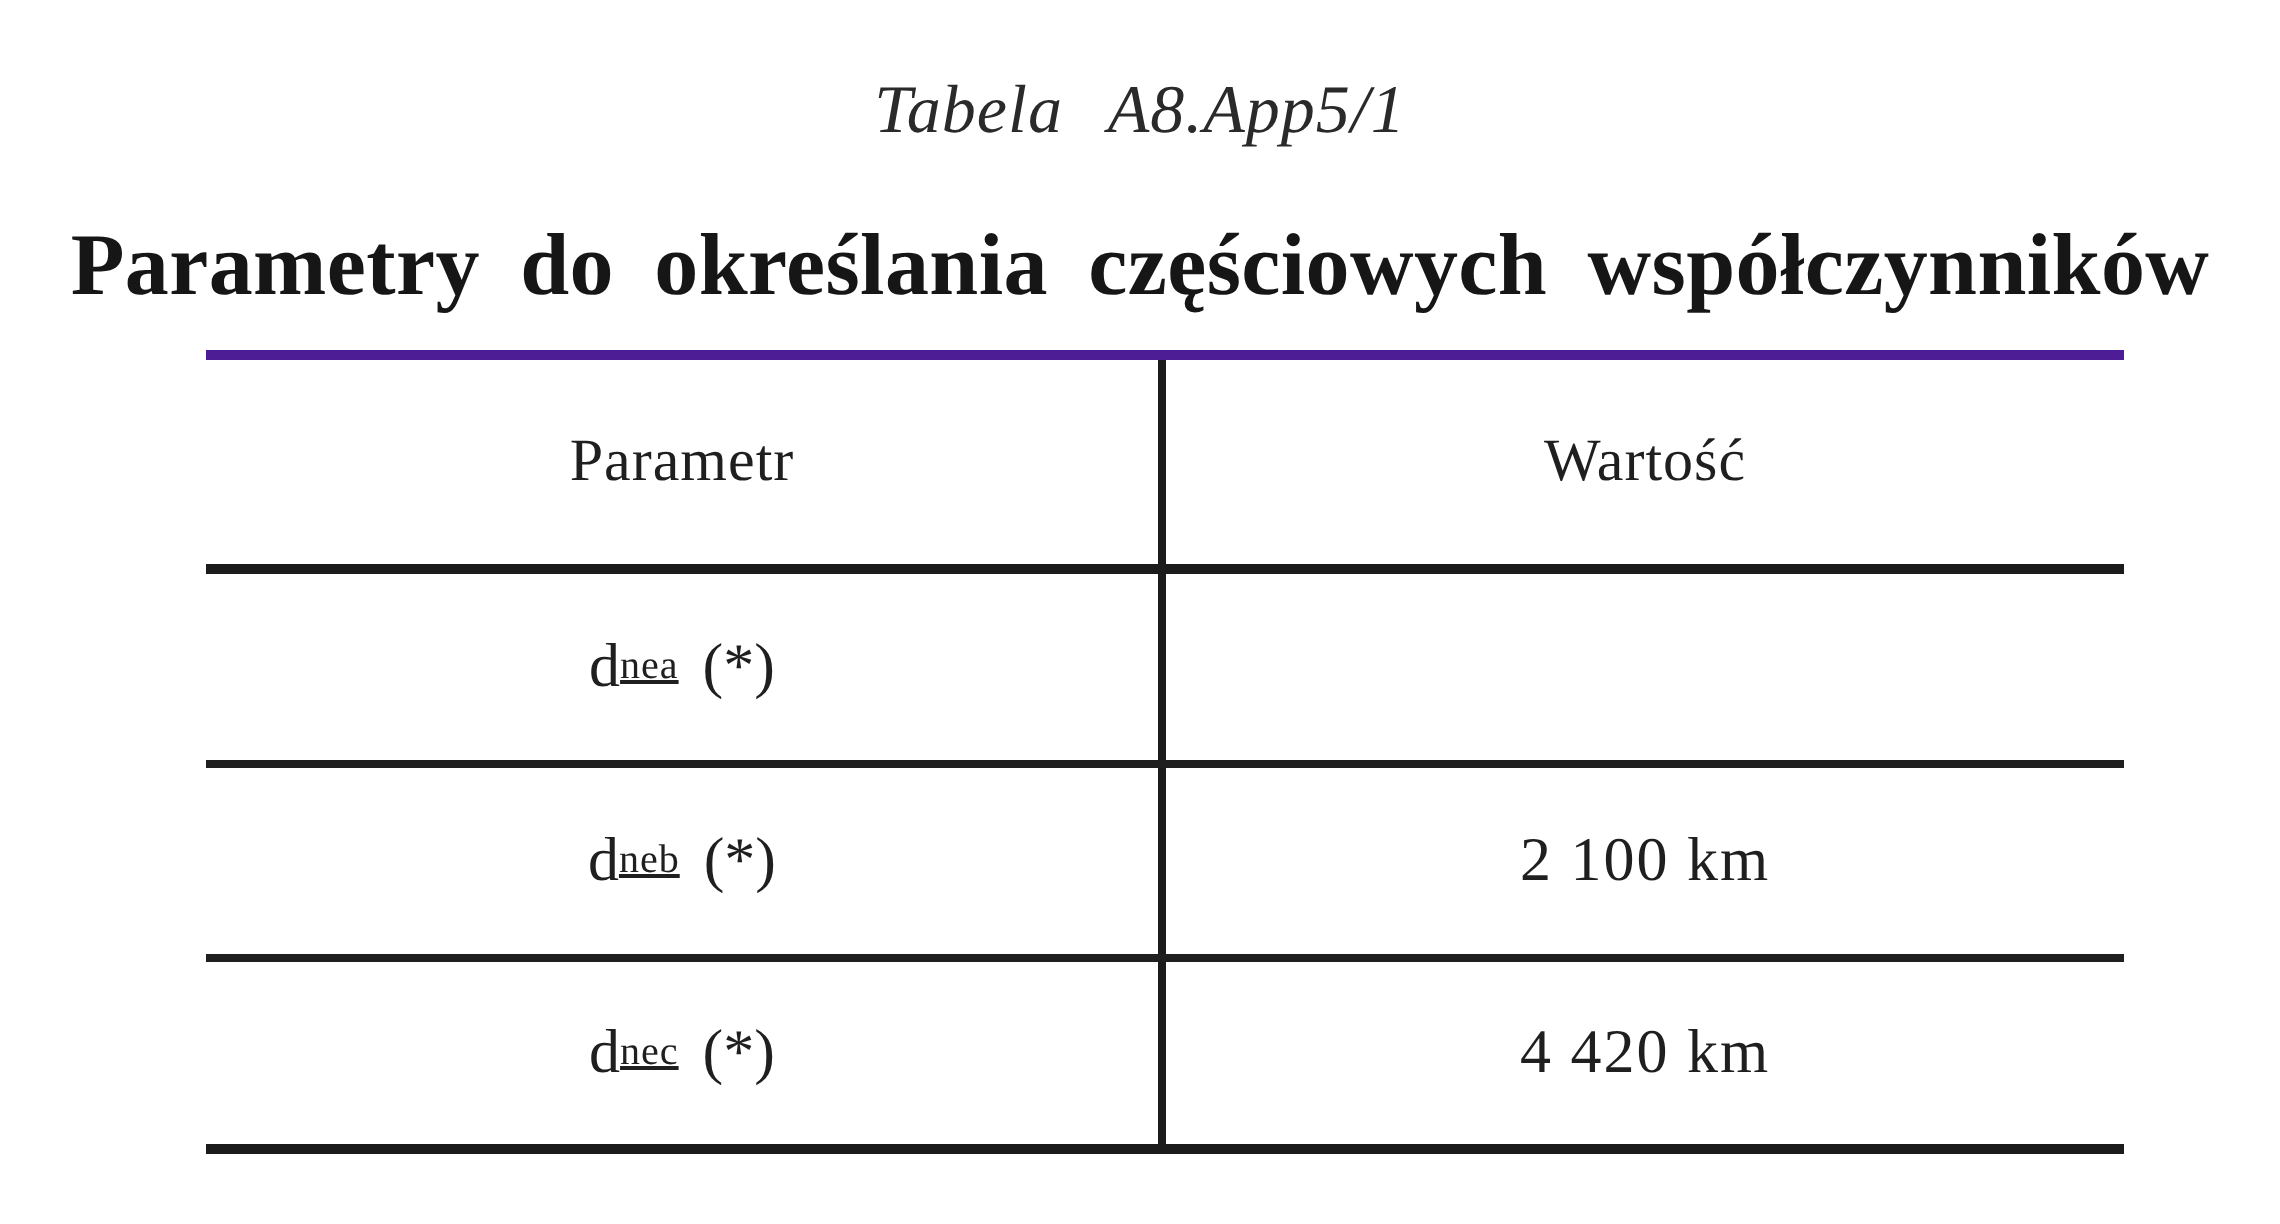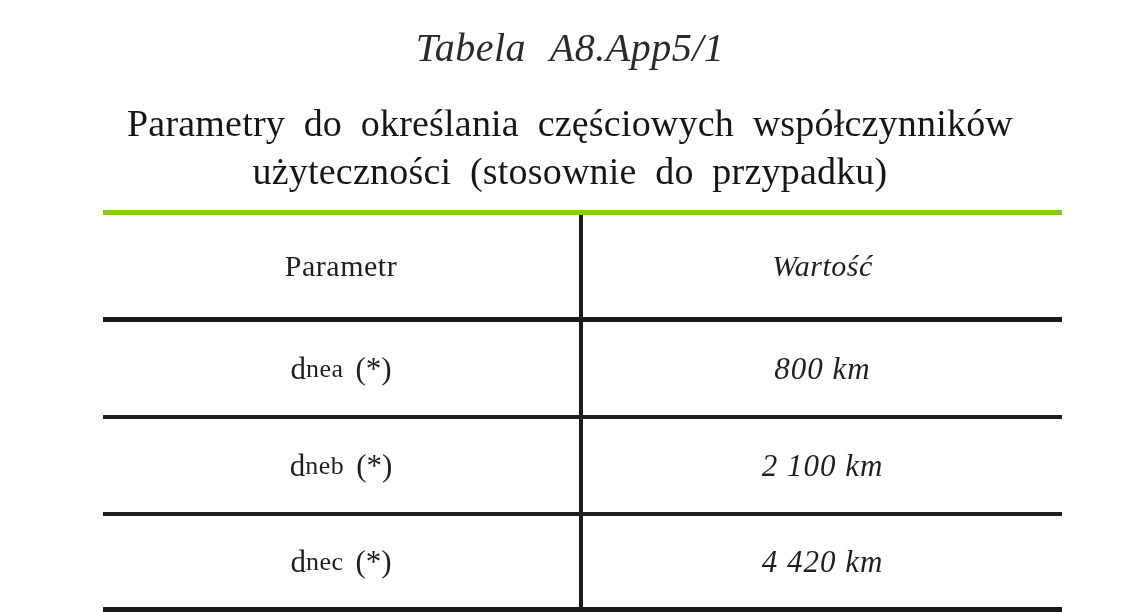--- a/index.html
+++ b/index.html
@@ -8,52 +8,52 @@
     background: #ffffff;
   }
   body {
     width: 1140px;
     height: 612px;
     overflow: hidden;
     font-family: "Liberation Serif", serif;
     color: #1f1f1f;
   }
   .doc-title {
-    padding-top: 24px;
+    padding-top: 36px;
     text-align: center;
     font-style: italic;
-    font-size: 40px;
+    font-size: 34px;
     line-height: 1.2;
     word-spacing: 14px;
     letter-spacing: 0.5px;
     color: #2a2a2a;
   }
   .doc-heading {
     margin-top: 28px;
     text-align: center;
-    font-weight: normal;
-    font-size: 38px;
+    font-weight: bold;
+    font-size: 44px;
     line-height: 1.25;
     word-spacing: 9px;
     letter-spacing: 0.2px;
     color: #161616;
   }
   .tbl {
     box-sizing: border-box;
     margin-left: 103px;
     margin-top: 15px;
     width: 959px;
   }
   .trow {
     box-sizing: border-box;
     display: flex;
     align-items: stretch;
   }
   .thead-row {
-    border-top: 5px solid #84cc16;
+    border-top: 5px solid #4c1d95;
     border-bottom: 5px solid #1b1b1b;
     height: 112px;
   }
   .body-row {
     border-bottom: 4px solid #1f1f1f;
     height: 97px;
   }
   .body-row.last {
     border-bottom: 5px solid #1b1b1b;
     height: 96px;
@@ -65,63 +65,59 @@
     justify-content: center;
     font-size: 31px;
     color: #1f1f1f;
   }
   .cell.left {
     width: 480px;
     border-right: 4px solid #1b1b1b;
   }
   .cell.right {
     flex: 1;
-    font-style: italic;
   }
   .th {
     font-size: 30px;
     letter-spacing: 0.5px;
   }
   .param-sub {
-    font-size: 26px;
+    font-size: 20px;
     vertical-align: -11px;
     letter-spacing: 0.5px;
+    text-decoration: underline;
   }
   .param-note {
     margin-left: 12px;
   }
   .value-text {
     letter-spacing: 1px;
   }
 </style>
 </head>
 <body>
 
 <div class="doc-title">Tabela A8.App5/1</div>
 
 <div class="doc-heading">
   <div>Parametry do określania częściowych współczynników</div>
-  <div>użyteczności (stosownie do przypadku)</div>
 </div>
 
 <div class="tbl">
 
   <div class="trow thead-row">
     <div class="cell left th">Parametr</div>
     <div class="cell right th">Wartość</div>
   </div>
 
   <div class="trow body-row">
     <div class="cell left">
       <span>d</span>
         <span class="param-sub">nea</span>
         <span class="param-note">(*)</span>
-    </div>
-    <div class="cell right">
-      <span class="value-text">800 km</span>
     </div>
   </div>
 
   <div class="trow body-row">
     <div class="cell left">
       <span>d</span>
         <span class="param-sub">neb</span>
         <span class="param-note">(*)</span>
     </div>
     <div class="cell right">

